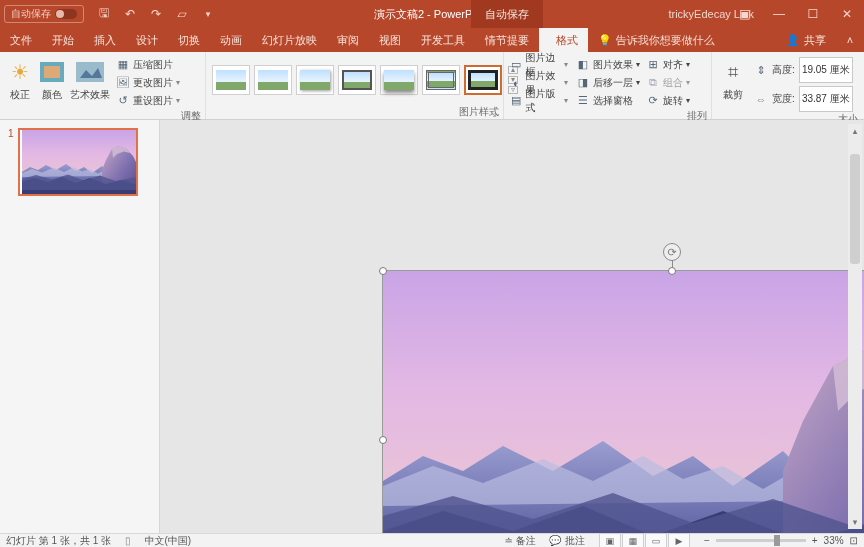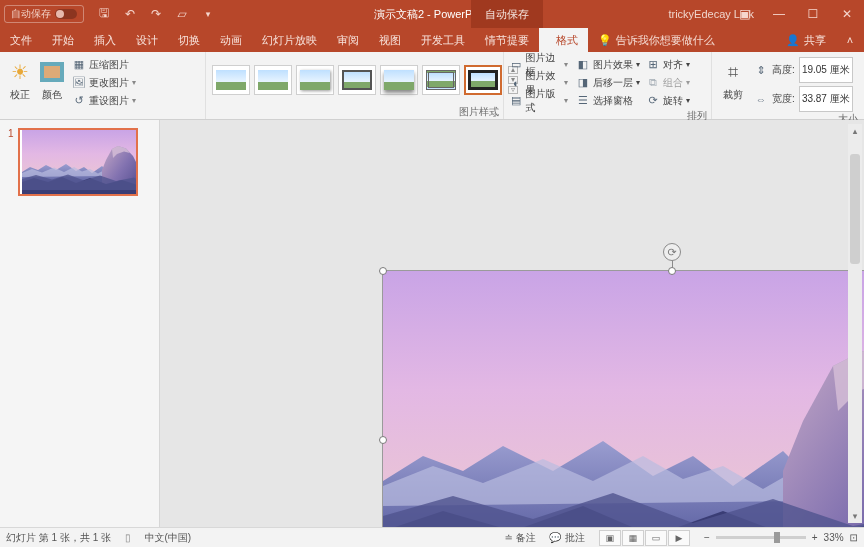--- a/index.html
+++ b/index.html
@@ -57,21 +57,21 @@
 .canvas { flex:1; position:relative; background:#e6e6e6; overflow:hidden;}
 .image-sel { position:absolute; left:222px; top:150px; width:580px; height:340px; border:1px solid #9a9a9a; }
 .handle { position:absolute; width:8px; height:8px; background:#fff; border:1px solid #7a7a7a; border-radius:50%;}
 .rot-handle { position:absolute; width:18px; height:18px; left:50%; top:-28px; transform:translateX(-50%); border:1.5px solid #8a8a8a; border-radius:50%; display:flex; align-items:center; justify-content:center; font-size:11px; color:#777; background:#eee;}
 .rot-line{ position:absolute; left:50%; top:-12px; width:1px; height:12px; background:#8a8a8a;}
 .scroll-v { position:absolute; right:2px; top:4px; bottom:4px; width:14px; background:#ececec;}
 .scroll-v .thumb { position:absolute; left:2px; right:2px; top:30px; height:110px; background:#cfcfcf; border-radius:3px;}
 .scroll-v .arr{ position:absolute; left:0; width:14px; height:14px; display:flex; align-items:center; justify-content:center; font-size:9px; color:#777;}
 
 
-.statusbar { height:20px; background:#f3f3f3; border-top:1px solid #d8d8d8; display:flex; align-items:center; font-size:10px; color:#555; padding:0 6px; gap:14px;}
+.statusbar { height:14px; background:#f3f3f3; border-top:1px solid #d8d8d8; display:flex; align-items:center; font-size:10px; color:#555; padding:0 6px; gap:14px;}
 .statusbar .spacer{ flex:1;}
 .view-btns{ display:flex; gap:1px;}
 .view-btns div{ width:22px; height:16px; border:1px solid #cfcfcf; background:#fafafa; display:flex; align-items:center; justify-content:center; font-size:9px; color:#666;}
 .zoom { display:flex; align-items:center; gap:6px;}
 .zoom .track{ width:90px; height:3px; background:#cfcfcf; position:relative;}
 .zoom .track .knob{ position:absolute; top:-4px; left:58px; width:6px; height:11px; background:#9a9a9a;}
 
 
 .scene-sky { fill: url(#skyGrad); }
 </style>
@@ -167,37 +167,47 @@
         </div>
       <div class="big-btn" style="width:32px">
           <div class="ico">
             <svg width="24" height="20">
               <rect width="24" height="20" fill="#6ab"></rect>
               <rect x="4" y="4" width="16" height="12" fill="#da7"></rect>
             </svg>
           </div>
           <span>颜色</span>
         </div>
+      <div class="big-btn" style="width:44px">
+          <div class="ico">
+            <svg width="28" height="20">
+              <rect width="28" height="20" fill="#9bc"></rect>
+              <path d="M4,16 L10,8 L16,14 L22,6 L26,16 Z" fill="#579"></path>
+            </svg>
+          </div>
+          <span>艺术效果</span>
+        </div>
       <div class="stack3">
         <div class="row">
             <span class="mini-ico">▦</span>
             <span>压缩图片</span>
           </div>
         <div class="row">
             <span class="mini-ico">🖼</span>
             <span>更改图片</span>
             <span style="font-size:8px;color:#888">▾</span>
           </div>
         <div class="row">
             <span class="mini-ico">↺</span>
             <span>重设图片</span>
             <span style="font-size:8px;color:#888">▾</span>
           </div>
       </div>
     </div>
+    <div class="label"><span>调整</span></div>
   </div>
 
   <div class="group" style="width:298px">
     <div class="body" style="align-items:center">
       <div class="gallery">
         <div class="thumb">
             <div class="pic"></div>
           </div>
         <div class="thumb">
             <div class="pic"></div>

